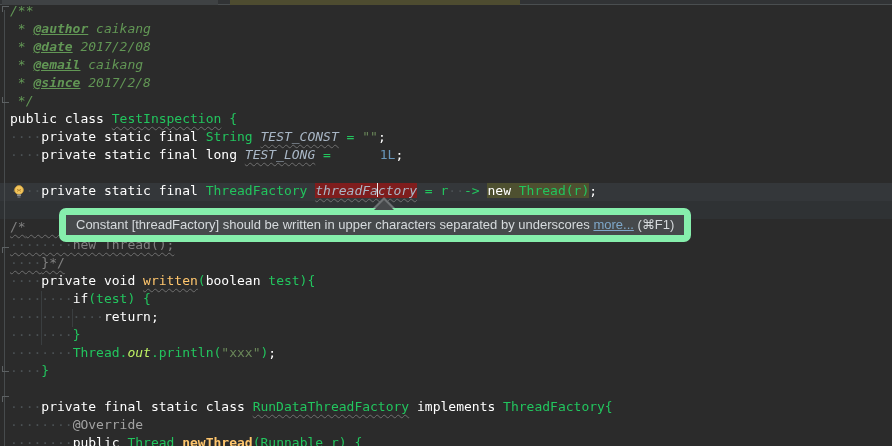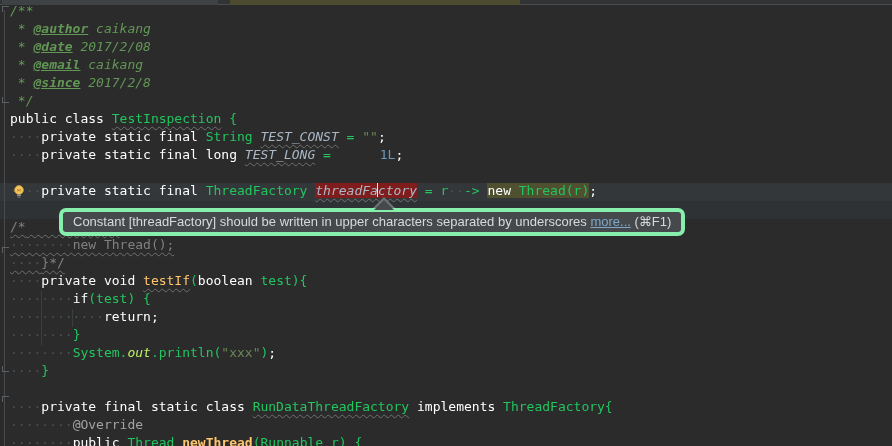--- a/index.html
+++ b/index.html
@@ -42,21 +42,21 @@
   .w  { color:#4B5154; }
   .sq { text-decoration-line:underline; text-decoration-style:wavy; text-decoration-color:#6F6F6F;
         text-decoration-thickness:1px; text-underline-offset:3px; }
   .hlw { background:#7f1d1d; }
   .hlo { background:#4E5030; }
   .caret { display:inline-block; width:2px; height:14px; background:#ECECEC; vertical-align:-2px; margin:0 -1px; }
   
   .bulb { position:absolute; left:13px; top:184px; z-index:3; }
   
   .tooltip { position:absolute; left:59px; top:208px; z-index:8;
-             background:#46494B; border:4px solid #86efac; border-radius:7px;
+             background:#46494B; border:7px solid #86efac; border-radius:7px;
              padding:2px 10px 3px 10px; white-space:nowrap;
              font:13px "Liberation Sans","DejaVu Sans",sans-serif; color:#D6DADD; }
   .tooltip a { color:#7EA7C9; text-decoration:underline; cursor:pointer; }
   .tt-arrow-outer { position:absolute; left:372px; top:197px; z-index:7; width:0; height:0;
              border-left:12px solid transparent; border-right:12px solid transparent;
              border-bottom:12px solid #6E7274; }
   .tt-arrow-inner { position:absolute; left:374px; top:200px; z-index:9; width:0; height:0;
              border-left:10px solid transparent; border-right:10px solid transparent;
              border-bottom:10px solid #46494B; }
 </style>
@@ -92,25 +92,25 @@
       <div class="ln"><span class="dc"> */</span></div>
       <div class="ln"><span class="k">public class </span><span class="d sq">TestInspection</span><span class="d"> {</span></div>
       <div class="ln"><span class="w">····</span><span class="k">private static final </span><span class="d">String </span><span class="f sq">TEST_CONST</span><span class="d"> = </span><span class="s">""</span><span class="k">;</span></div>
       <div class="ln"><span class="w">····</span><span class="k">private static final long </span><span class="f sq">TEST_LONG</span><span class="d"> = </span><span class="n">1L</span><span class="k">;</span></div>
       <div class="ln"></div>
       <div class="ln"><span class="w">····</span><span class="k">private static final </span><span class="d">ThreadFactory </span><span class="f sq hlw">threadFa</span><span class="caret"></span><span class="f sq hlw">ctory</span><span class="d"> = r</span><span class="w">··</span><span class="d">-&gt; </span><span class="k hlo">new </span><span class="d hlo">Thread(r)</span><span class="k">;</span></div>
       <div class="ln"></div>
       <div class="ln"><span class="c sq">/*</span><span class="c sq">            </span></div>
       <div class="ln"><span class="w sq">········</span><span class="c sq">new Thread();</span></div>
       <div class="ln"><span class="w sq">····</span><span class="c sq">}*/</span></div>
-      <div class="ln"><span class="w">····</span><span class="k">private void </span><span class="m sq">testIf</span><span class="d">(</span><span class="k">boolean </span><span class="d">test){</span></div>
+      <div class="ln"><span class="w">····</span><span class="k">private void </span><span class="m sq">written</span><span class="d">(</span><span class="k">boolean </span><span class="d">test){</span></div>
       <div class="ln"><span class="w">········</span><span class="k">if</span><span class="d">(test) {</span></div>
       <div class="ln"><span class="w">············</span><span class="k">return;</span></div>
       <div class="ln"><span class="w">········</span><span class="d">}</span></div>
-      <div class="ln"><span class="w">········</span><span class="d">System.</span><span class="p">out</span><span class="d">.println(</span><span class="s">"xxx"</span><span class="d">)</span><span class="k">;</span></div>
+      <div class="ln"><span class="w">········</span><span class="d">Thread.</span><span class="p">out</span><span class="d">.println(</span><span class="s">"xxx"</span><span class="d">)</span><span class="k">;</span></div>
       <div class="ln"><span class="w">····</span><span class="d">}</span></div>
       <div class="ln"></div>
       <div class="ln"><span class="w">····</span><span class="k">private final static class </span><span class="d sq">RunDataThreadFactory</span><span class="d"> </span><span class="k">implements</span><span class="d"> ThreadFactory{</span></div>
       <div class="ln"><span class="w">········</span><span class="a">@Override</span></div>
       <div class="ln"><span class="w">········</span><span class="k">public </span><span class="d">Thread </span><span class="mu">newThread</span><span class="d">(Runnable r) {</span></div>
     </div>
 
   <div class="bulb">
     <svg width="12" height="14" viewBox="0 0 12 14">
       <circle cx="6" cy="5" r="4.4" fill="#F2C55C" stroke="#C79A3D" stroke-width="0.8"></circle>

